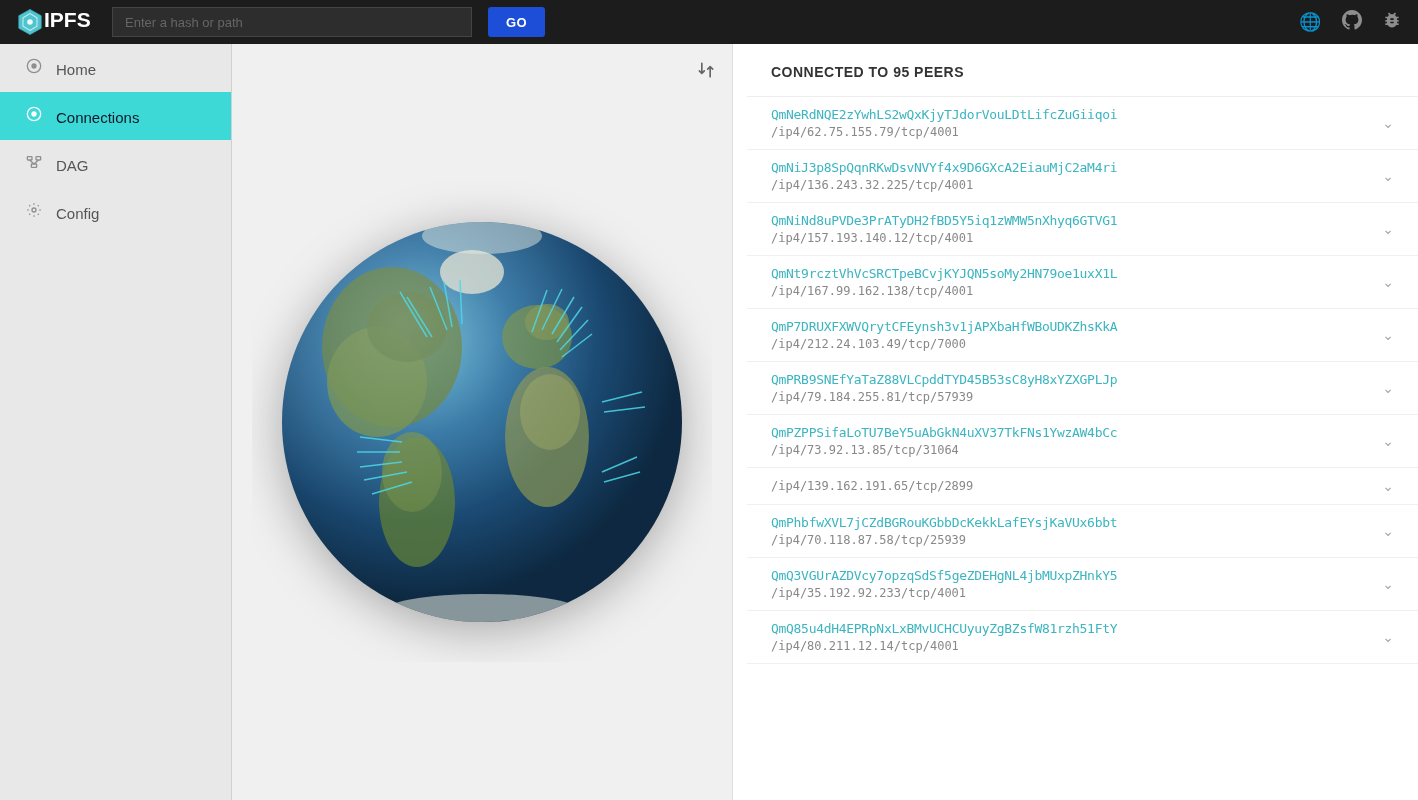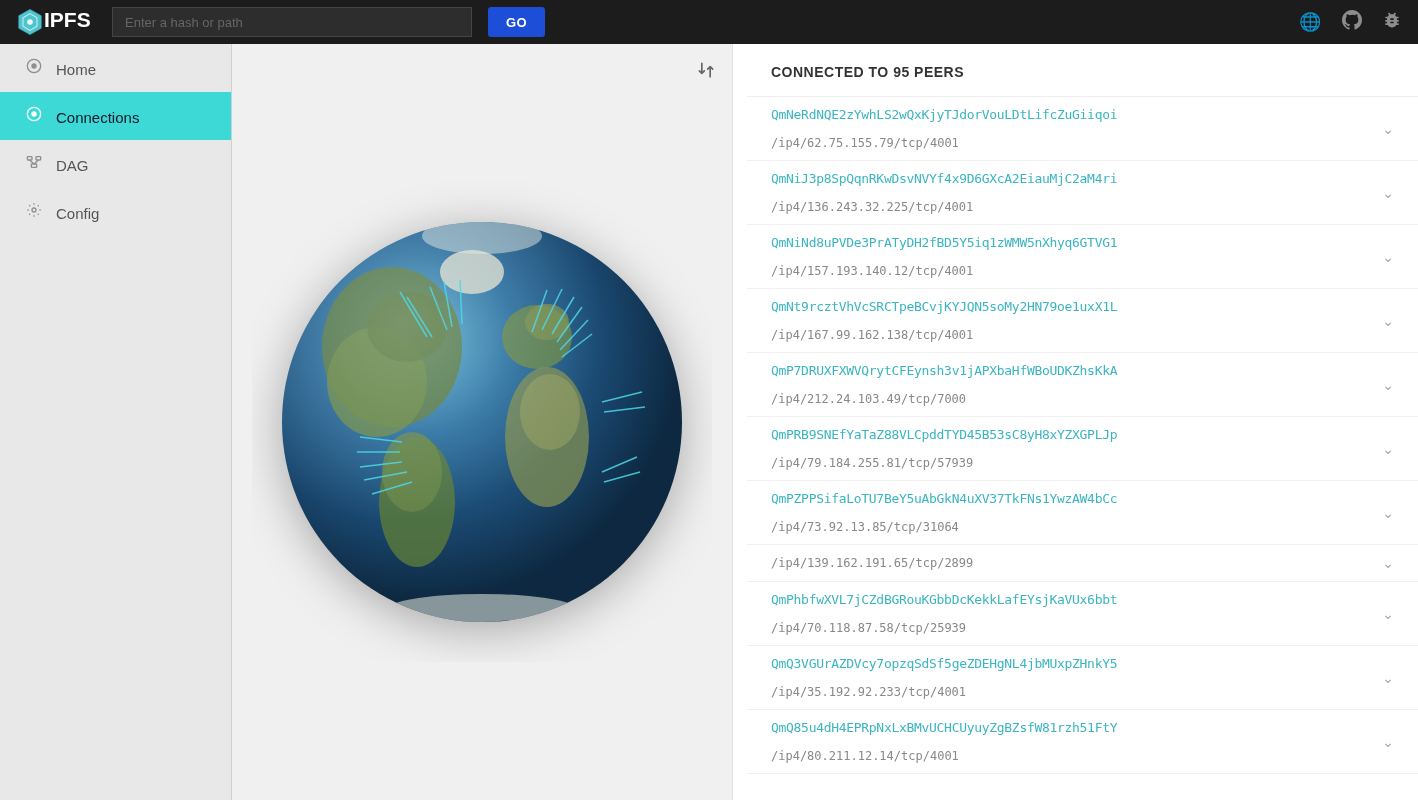--- a/index.html
+++ b/index.html
@@ -146,21 +146,21 @@
       border-bottom: 1px solid #f0f0f0;
       padding: 10px 24px;
       display: flex;
       align-items: center;
       justify-content: space-between;
       cursor: pointer;
     }
     .peer-info {
       display: flex;
       flex-direction: column;
-      gap: 14px;
+      gap: 3px;
     }
     .peer-hash {
       font-size: 13px;
       color: #3bb5c0;
       font-family: monospace;
       letter-spacing: -0.3px;
     }
     .peer-address {
       font-size: 12px;
       color: #888;

